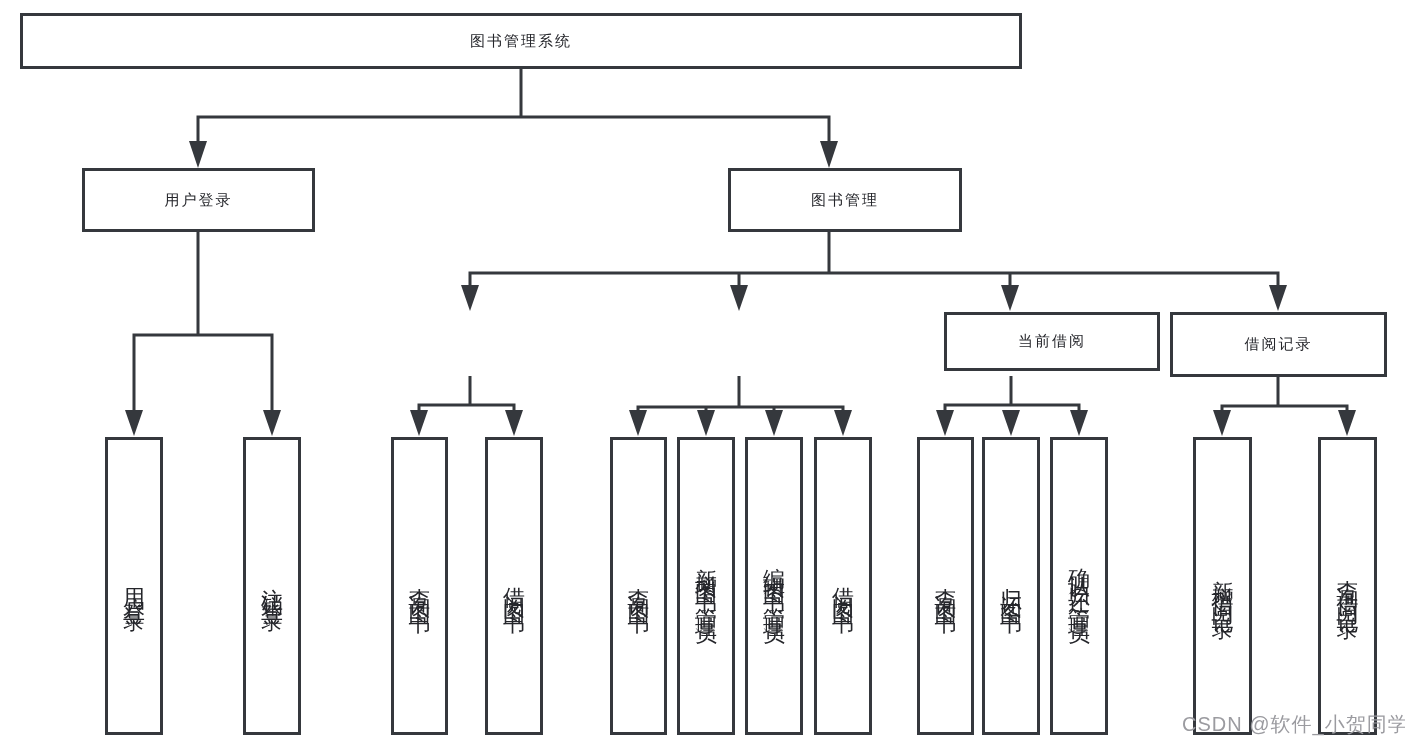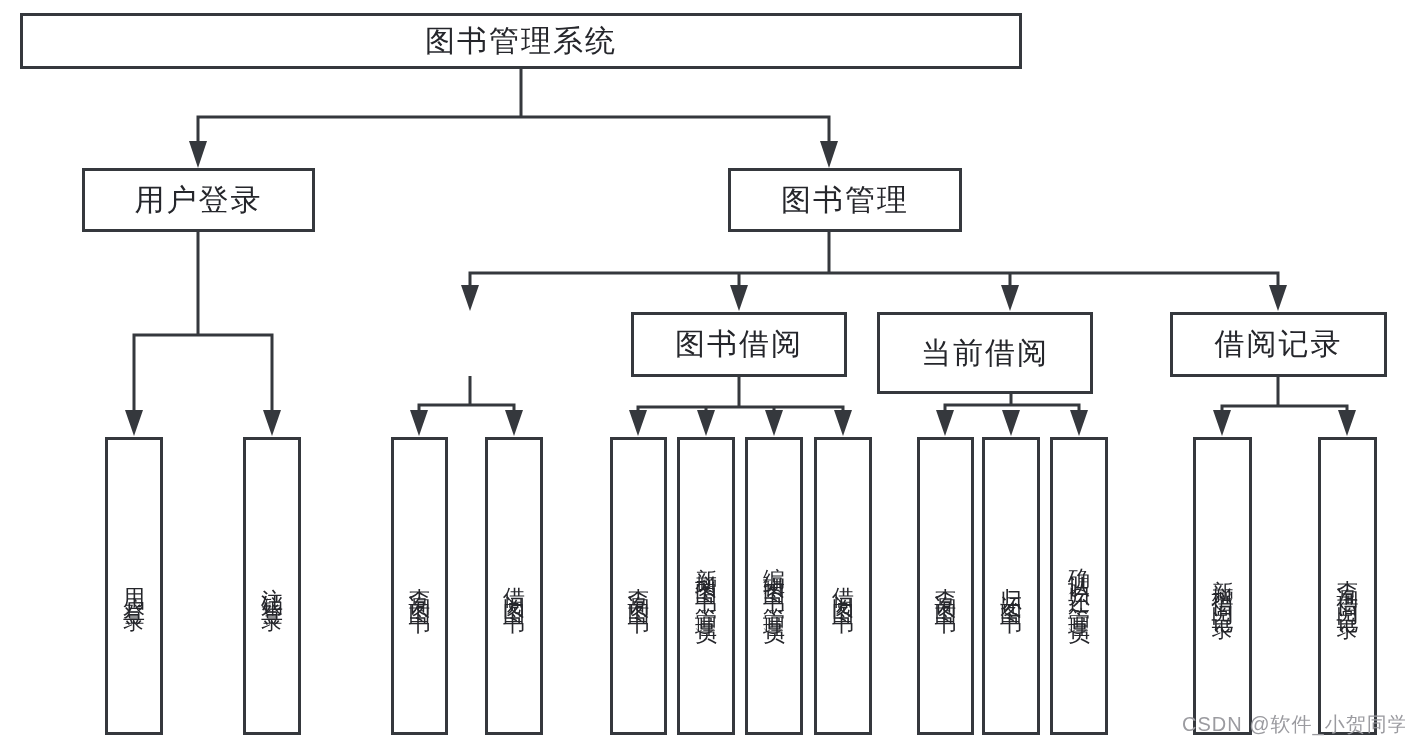--- a/index.html
+++ b/index.html
@@ -14,21 +14,21 @@
     font-family:"Liberation Sans","DejaVu Sans",sans-serif;overflow:hidden;
   }
   svg.wires{position:absolute;left:0;top:0;pointer-events:none;}
   .cline{stroke:var(--line);stroke-width:3;fill:none;}
   .carrow{fill:var(--line);stroke:none;}
   .box{
     position:absolute;box-sizing:border-box;border:3px solid var(--line);
     background:var(--background);color:var(--text);
     display:flex;align-items:center;justify-content:center;
   }
-  .hbox{font-size:30px;letter-spacing:2px;font-weight:400;align-items:center;}
+  .hbox{font-size:15px;letter-spacing:2px;font-weight:400;align-items:center;}
   .vbox{top:437px;height:298px;font-size:22px;}
   .vbox .lbl{
     display:block;writing-mode:vertical-rl;text-orientation:mixed;
     letter-spacing:8px;line-height:1;
   }
   .hbox .lbl{display:block;white-space:nowrap;}
   .watermark{
     position:absolute;left:1182px;top:711px;font-size:20px;letter-spacing:1px;
     color:var(--watermark);white-space:nowrap;z-index:5;
   }
@@ -85,24 +85,21 @@
     <span class="lbl">图书管理系统</span>
   </div>
 
   <div class="box hbox" style="left:82px;top:168px;width:233px;height:64px">
     <span class="lbl">用户登录</span>
   </div>
   <div class="box hbox" style="left:728px;top:168px;width:234px;height:64px">
     <span class="lbl">图书管理</span>
   </div>
 
-  <div class="box hbox" style="left:631px;top:312px;width:216px;height:65px">
-    <span class="lbl">图书借阅</span>
-  </div>
-  <div class="box hbox" style="left:877px;top:312px;width:216px;height:82px">
+  <div class="box hbox" style="left:944px;top:312px;width:216px;height:59px">
     <span class="lbl">当前借阅</span>
   </div>
   <div class="box hbox" style="left:1170px;top:312px;width:217px;height:65px">
     <span class="lbl">借阅记录</span>
   </div>
 
   <div class="box vbox" style="left:105px;width:58px">
     <span class="lbl">用户登录</span>
   </div>
   <div class="box vbox" style="left:243px;width:58px">

